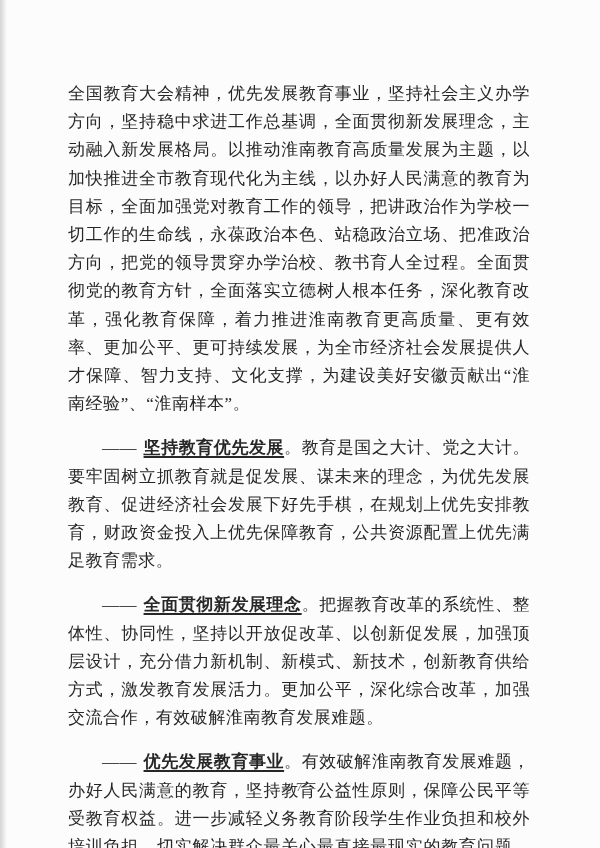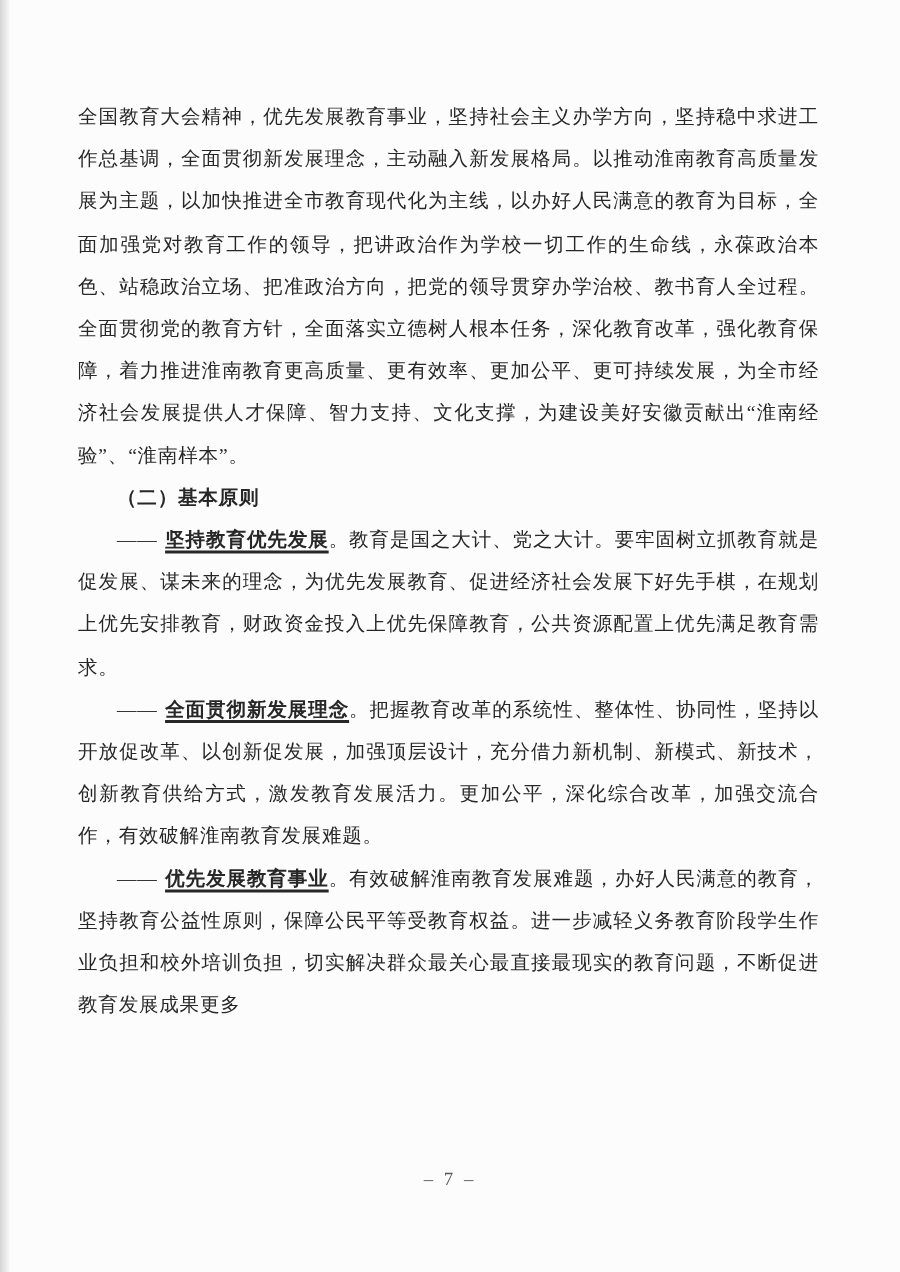--- a/index.html
+++ b/index.html
@@ -25,22 +25,22 @@
     background: linear-gradient(to right, rgba(110,110,110,0.28), rgba(255,255,255,0));
     pointer-events: none;
   }
   .text-block {
     position: absolute;
     left: 52px;
     right: 54px;
     top: 64px;
   }
   .para {
-    margin: 0;
-    font-size: 13px;
+    margin: 16px;
+    font-size: 17px;
     line-height: 28.2px;
     letter-spacing: 0.55px;
     text-align: justify;
     text-justify: inter-character;
     text-indent: 2em;
   }
   .para.continuation {
     text-indent: 0;
   }
   .para.heading {
@@ -72,21 +72,20 @@
 </head>
 <body>
 
 <div class="scan-page">
   <div class="scan-edge"></div>
 
   <main class="text-block">
 
     <p class="para continuation">全国教育大会精神，优先发展教育事业，坚持社会主义办学方向，坚持稳中求进工作总基调，全面贯彻新发展理念，主动融入新发展格局。以推动淮南教育高质量发展为主题，以加快推进全市教育现代化为主线，以办好人民满意的教育为目标，全面加强党对教育工作的领导，把讲政治作为学校一切工作的生命线，永葆政治本色、站稳政治立场、把准政治方向，把党的领导贯穿办学治校、教书育人全过程。全面贯彻党的教育方针，全面落实立德树人根本任务，深化教育改革，强化教育保障，着力推进淮南教育更高质量、更有效率、更加公平、更可持续发展，为全市经济社会发展提供人才保障、智力支持、文化支撑，为建设美好安徽贡献出“淮南经验”、“淮南样本”。</p>
 
-    <p class="para heading">（二）基本原则</p>
 
     <p class="para principle"><span class="dash">——</span><span class="lead">坚持教育优先发展</span><span class="sep">。</span><span class="ptext">教育是国之大计、党之大计。要牢固树立抓教育就是促发展、谋未来的理念，为优先发展教育、促进经济社会发展下好先手棋，在规划上优先安排教育，财政资金投入上优先保障教育，公共资源配置上优先满足教育需求。</span></p>
 
     <p class="para principle"><span class="dash">——</span><span class="lead">全面贯彻新发展理念</span><span class="sep">。</span><span class="ptext">把握教育改革的系统性、整体性、协同性，坚持以开放促改革、以创新促发展，加强顶层设计，充分借力新机制、新模式、新技术，创新教育供给方式，激发教育发展活力。更加公平，深化综合改革，加强交流合作，有效破解淮南教育发展难题。</span></p>
 
     <p class="para principle"><span class="dash">——</span><span class="lead">优先发展教育事业</span><span class="sep">。</span><span class="ptext">有效破解淮南教育发展难题，办好人民满意的教育，坚持教育公益性原则，保障公民平等受教育权益。进一步减轻义务教育阶段学生作业负担和校外培训负担，切实解决群众最关心最直接最现实的教育问题，不断促进教育发展成果更多</span></p>
 
   </main>
 
   <footer class="page-footer">

